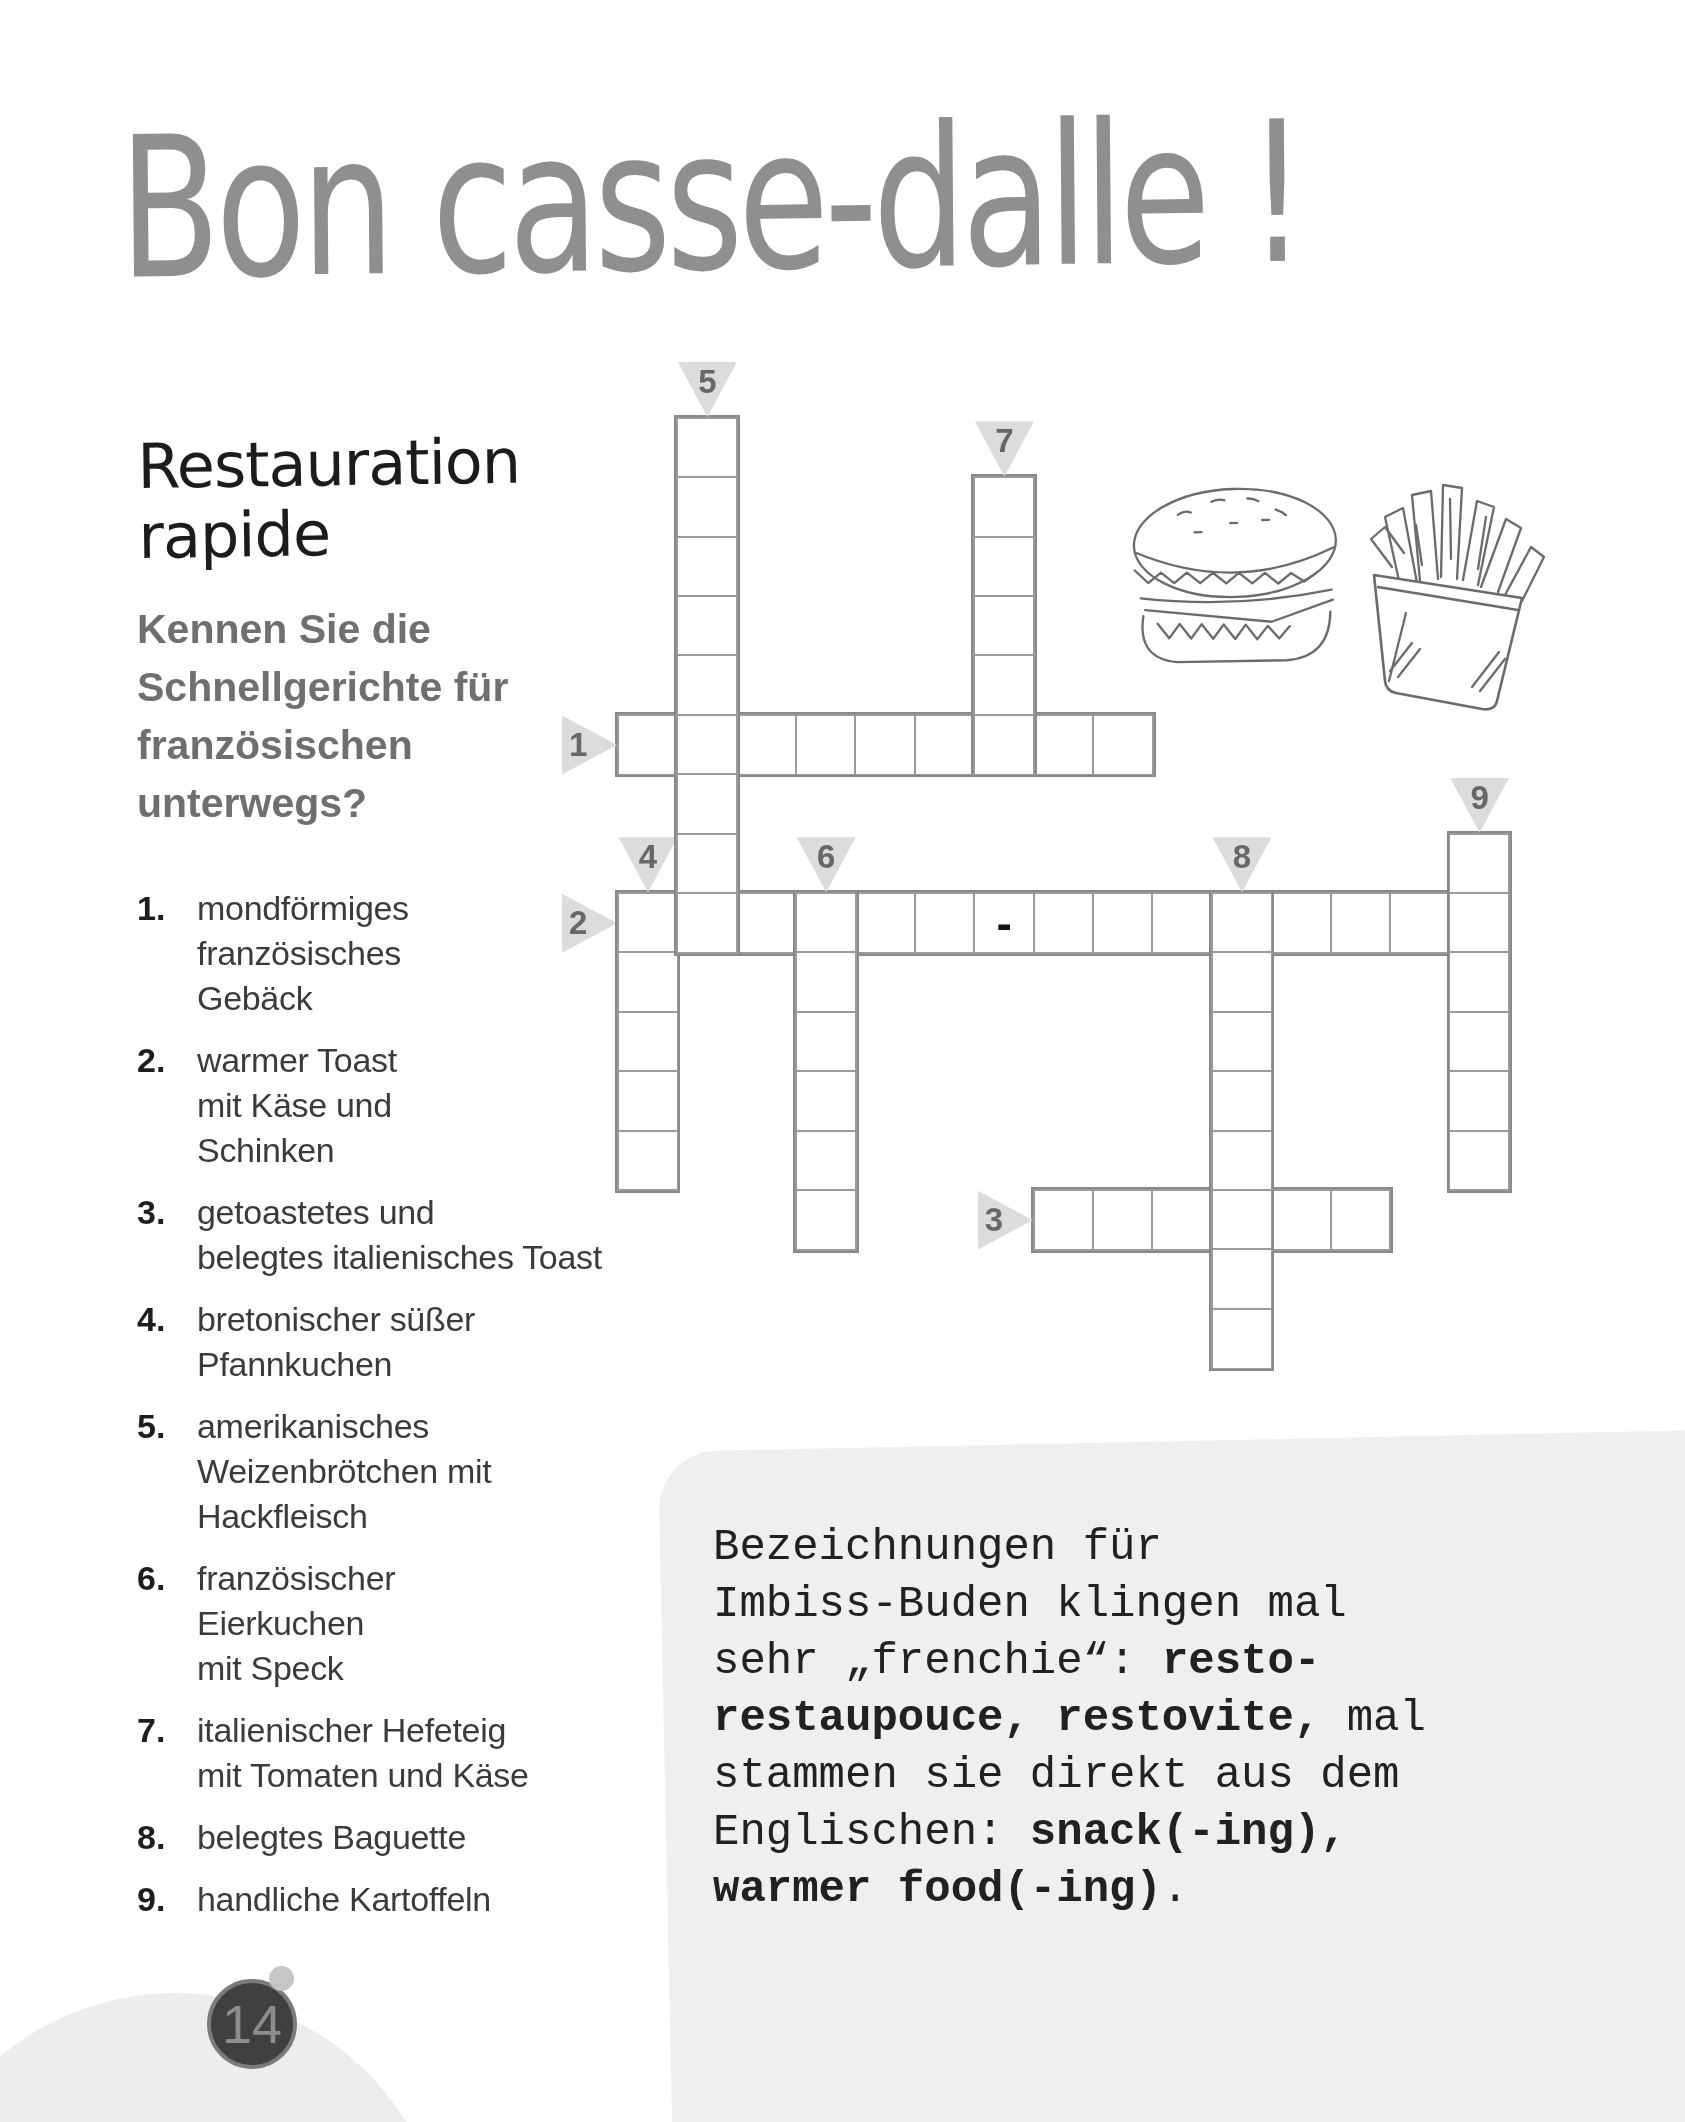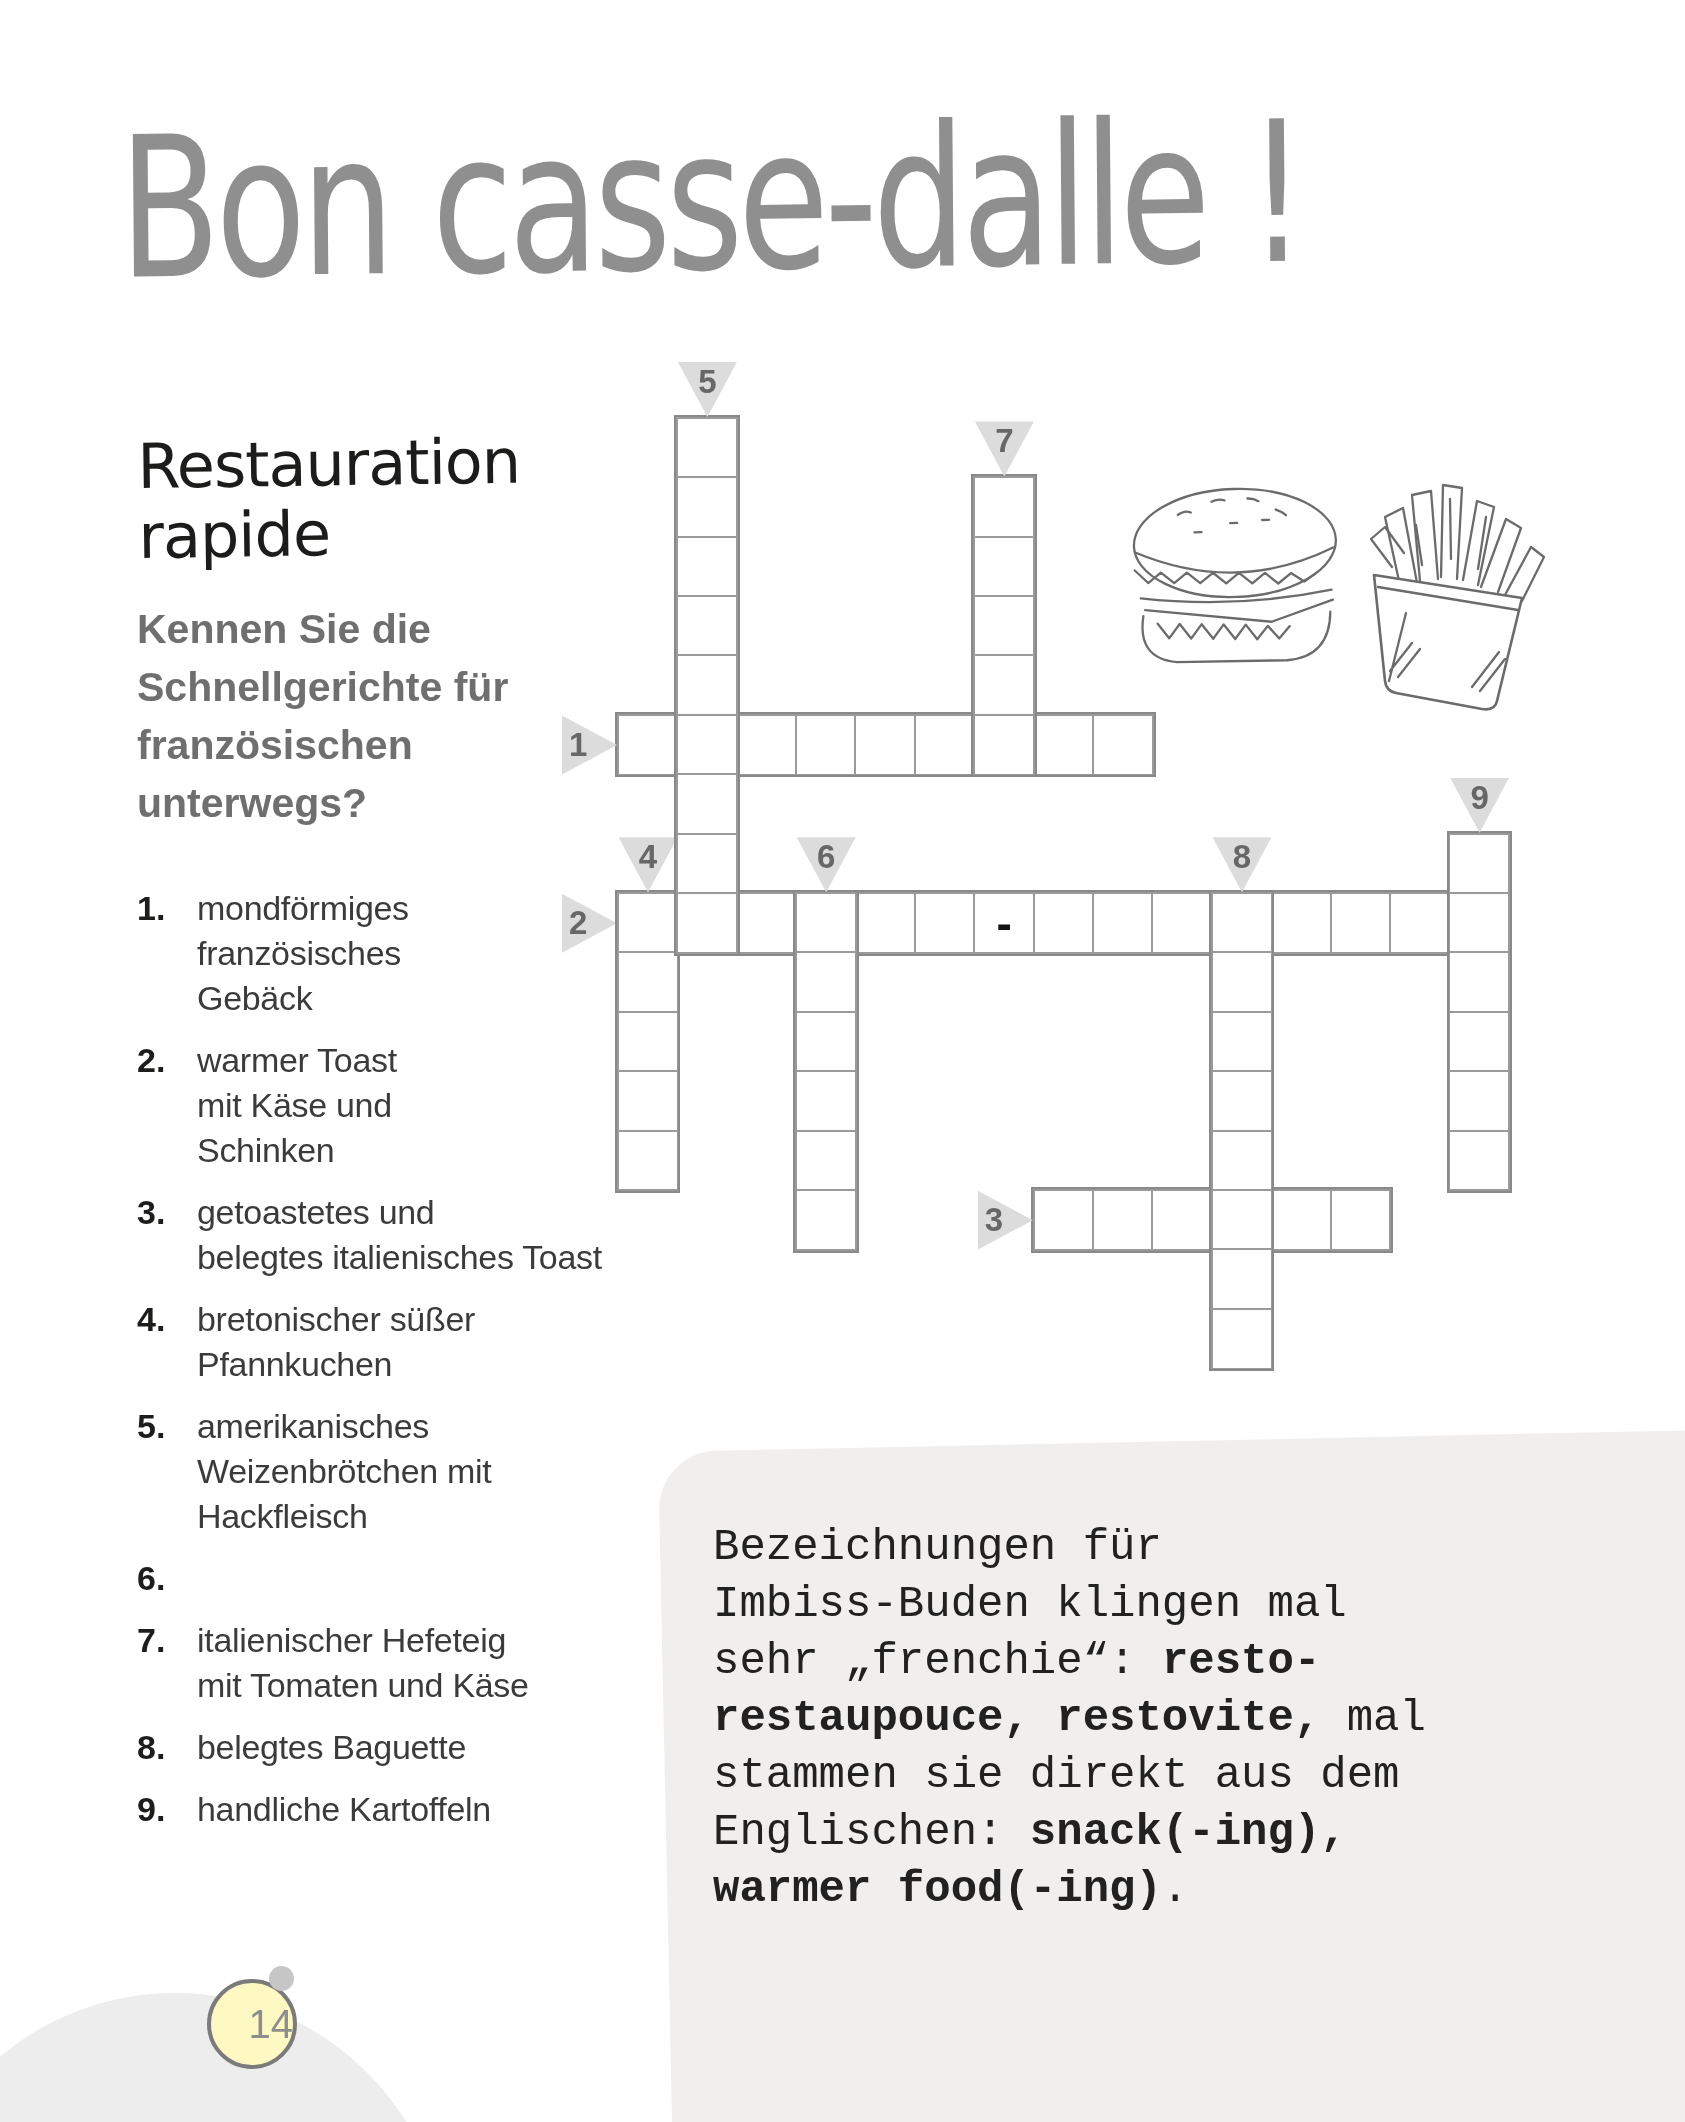--- a/index.html
+++ b/index.html
@@ -70,23 +70,23 @@
   .note-text{
     left:713px;top:1519px;width:960px;
     font-family:"Liberation Mono","DejaVu Sans Mono",monospace;
     font-size:44px;line-height:57px;color:#212121;
   }
   .note-text .b{font-weight:bold;}
   
   .blob{left:-97px;top:1993px;width:544px;height:544px;border-radius:50%;background:#ededed;}
   .page-circle{
     left:207px;top:1979px;width:90px;height:90px;border-radius:50%;
-    background:#fef9c3;border:4px solid #7b7b7b;box-sizing:border-box;
-    display:flex;align-items:center;justify-content:flex-end;
-    font-size:40px;color:#8d8d8d;
+    background:#404040;border:4px solid #7b7b7b;box-sizing:border-box;
+    display:flex;align-items:center;justify-content:center;
+    font-size:54px;color:#8d8d8d;
   }
   .corner-dot{left:269px;top:1966px;width:25px;height:25px;border-radius:50%;background:#c6c6c6;}
   svg .sk{fill:none;stroke:#6b6b6b;stroke-width:2.3;stroke-linecap:round;stroke-linejoin:round;}
   svg .skf{fill:#ffffff;stroke:#6b6b6b;stroke-width:2.6;stroke-linejoin:round;}
 </style>
 </head>
 <body>
 
 <div class="abs title">Bon casse-dalle !</div>
 
@@ -136,20 +136,25 @@
     <div class="clue">
       <div class="clue-num">5.</div>
       <div class="clue-text">
         <div>amerikanisches</div>
         <div>Weizenbrötchen mit</div>
         <div>Hackfleisch</div>
       </div>
     </div>
     <div class="clue">
       <div class="clue-num">6.</div>
+      <div class="clue-text">
+        <div>französischer</div>
+        <div>Eierkuchen</div>
+        <div>mit Speck</div>
+      </div>
     </div>
     <div class="clue">
       <div class="clue-num">7.</div>
       <div class="clue-text">
         <div>italienischer Hefeteig</div>
         <div>mit Tomaten und Käse</div>
       </div>
     </div>
     <div class="clue">
       <div class="clue-num">8.</div>

